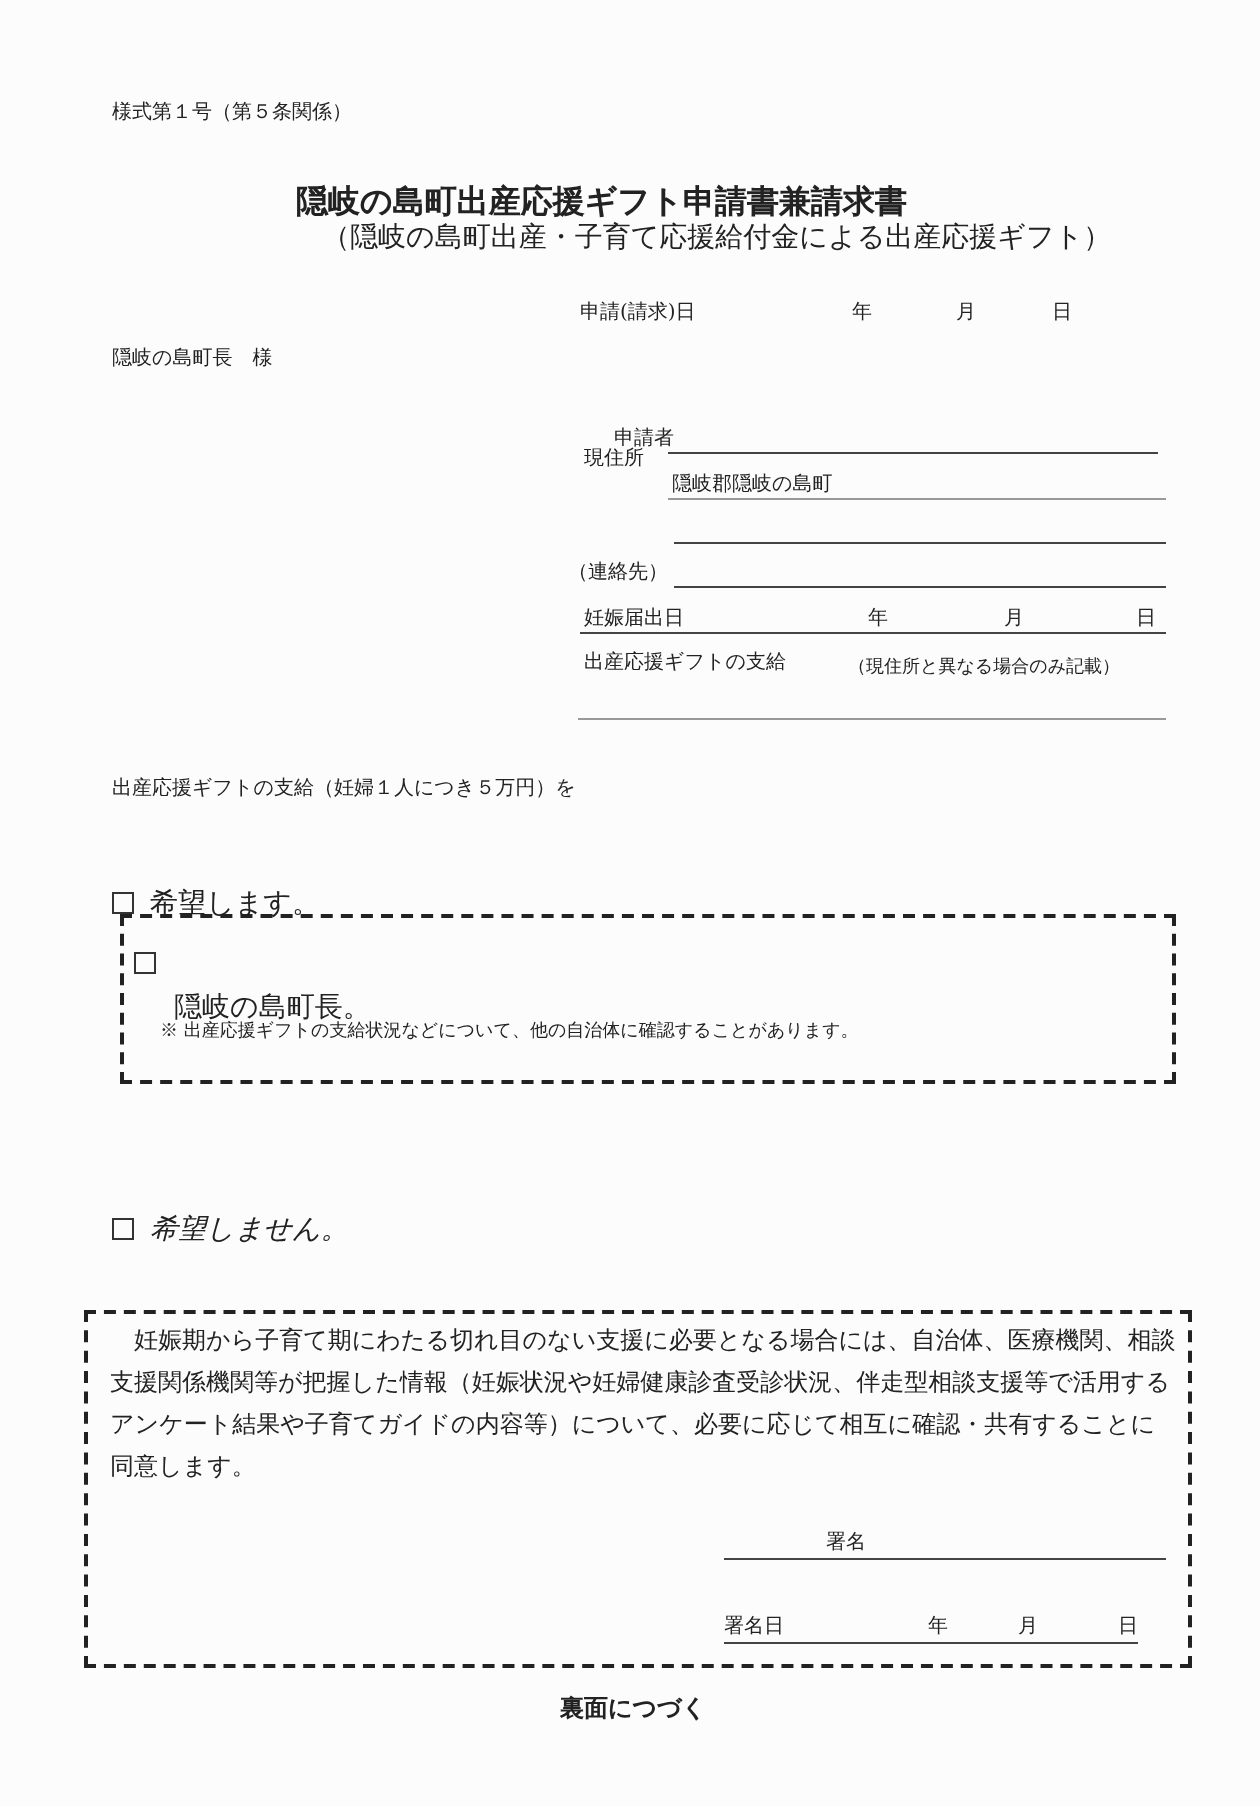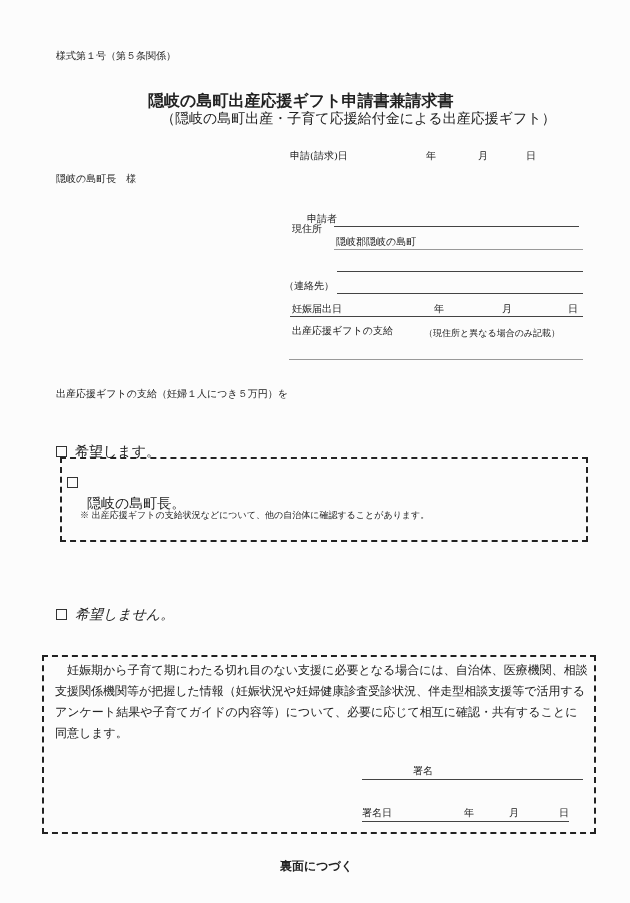--- a/index.html
+++ b/index.html
@@ -32,21 +32,21 @@
     .checkbox {
       display: inline-block;
       width: 11px; height: 11px;
       border: 1.3px solid #333;
       box-sizing: border-box;
       vertical-align: -1px;
       margin-right: 8px;
       background: transparent;
       cursor: pointer;
     }
-    .bold { font-weight: bold; font-family: "DejaVu Sans", "Liberation Sans", sans-serif; margin-top: 12px; }
+    .bold { font-weight: bold; font-family: "DejaVu Sans", "Liberation Sans", sans-serif; }
     .para {
       position: absolute;
       font-size: 12px;
       line-height: 21px;
       white-space: normal;
     }
   </style>
 </head>
 <body>
 

